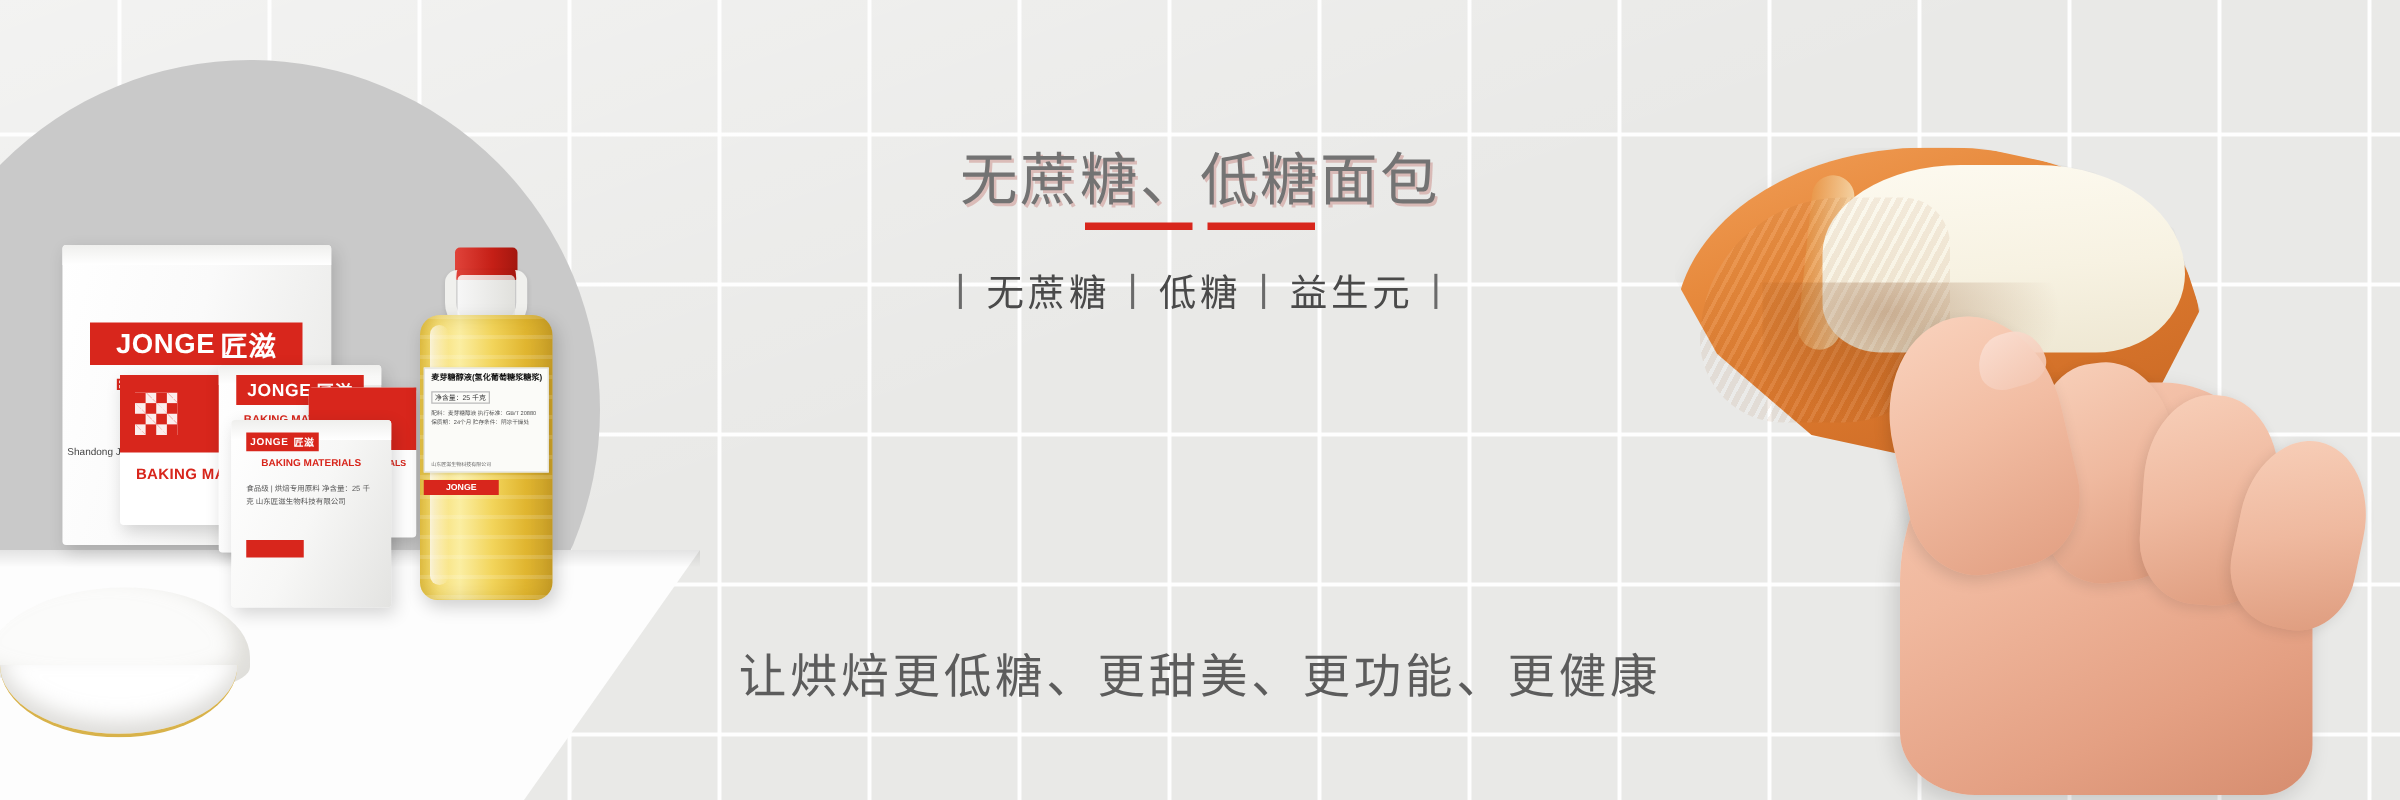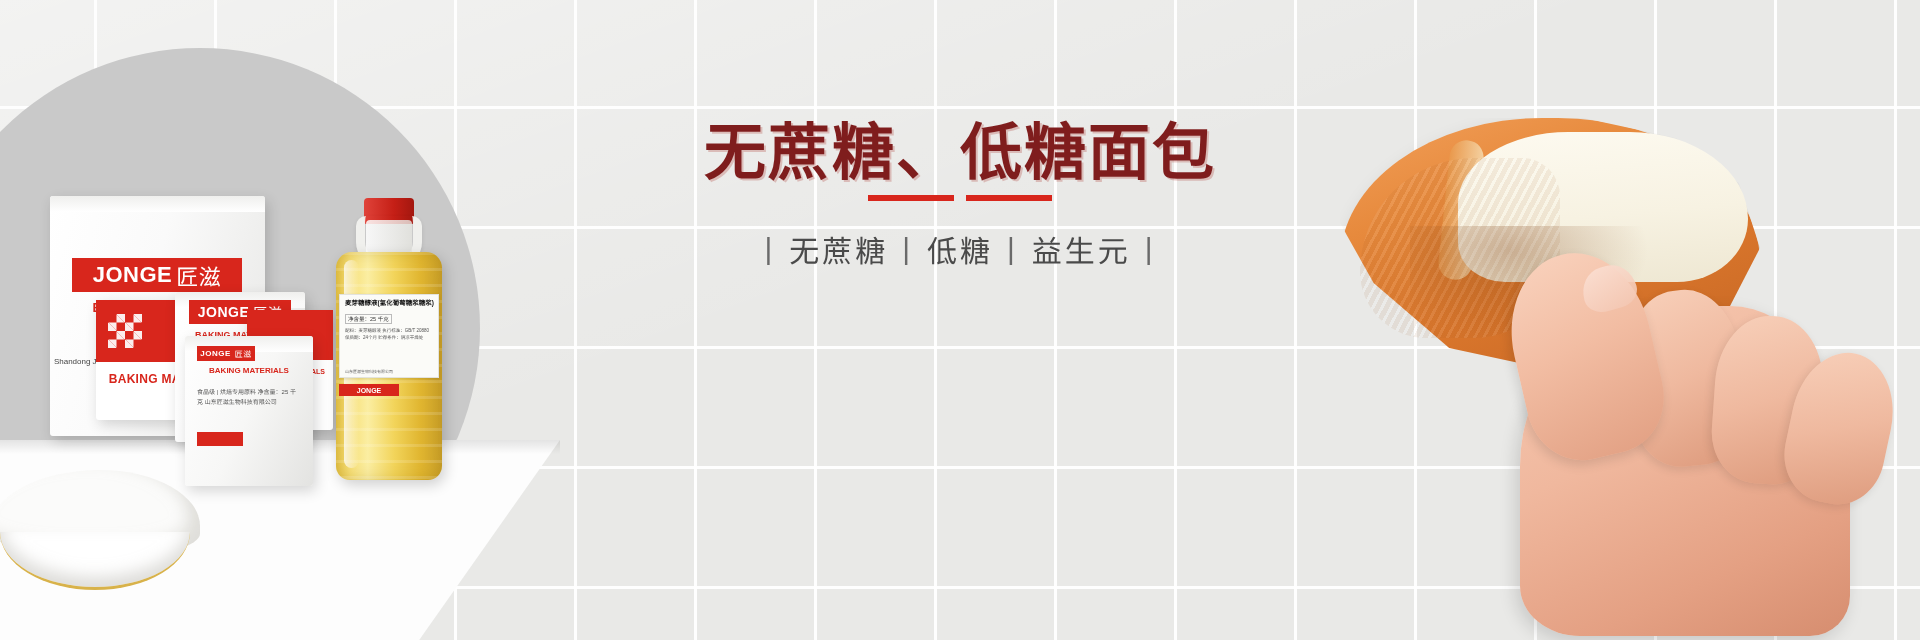--- a/index.html
+++ b/index.html
@@ -90,21 +90,21 @@
   }
   .brandbar{
     background:#d8261c;
     color:#fff;
     display:flex; align-items:center; justify-content:center;
     gap:4px;
     font-weight:bold;
     letter-spacing:.5px;
     white-space:nowrap;
   }
-  .brandbar .cn{ font-weight:normal; }
+  .brandbar .cn{ font-weight:bold; }
   .subbrand{
     color:#d8261c; font-weight:bold; text-align:center;
     white-space:nowrap;
   }
 
   
   #bag-large{ left:50px; top:196px; width:215px; height:240px; }
   #bag-large .brandbar{ position:absolute; left:22px; top:62px; width:170px; height:34px; font-size:22px; }
   #bag-large .subbrand{ position:absolute; left:0; top:104px; width:100%; font-size:13px; }
   #bag-large .tinytext{
@@ -291,21 +291,21 @@
     transform:rotate(-16deg);
     opacity:.9;
   }
 
   
   .copy{
     position:absolute; left:640px; top:120px; width:640px; z-index:8;
     text-align:center;
   }
   .headline-1{
-    font-size:62px; font-weight:bold; color:#7f1d1d;
+    font-size:46px; font-weight:normal; color:#737373;
     letter-spacing:2px; line-height:1.05;
     text-shadow:2px 2px 0 rgba(160,20,10,.22);
     white-space:nowrap;
   }
   .headline-2{
     margin-top:10px;
     display:flex; align-items:center; justify-content:center; gap:12px;
     white-space:nowrap;
   }
   .headline-2 .rule{
@@ -443,14 +443,15 @@
       <span class="sep">|</span>
       <span>无蔗糖</span>
       <span class="sep">|</span>
       <span>低糖</span>
       <span class="sep">|</span>
       <span>益生元</span>
       <span class="sep">|</span>
     </div>
   </div>
 
+  <div class="tagline">让烘焙更低糖、更甜美、更功能、更健康</div>
 
 </div>
 
 </body></html>

